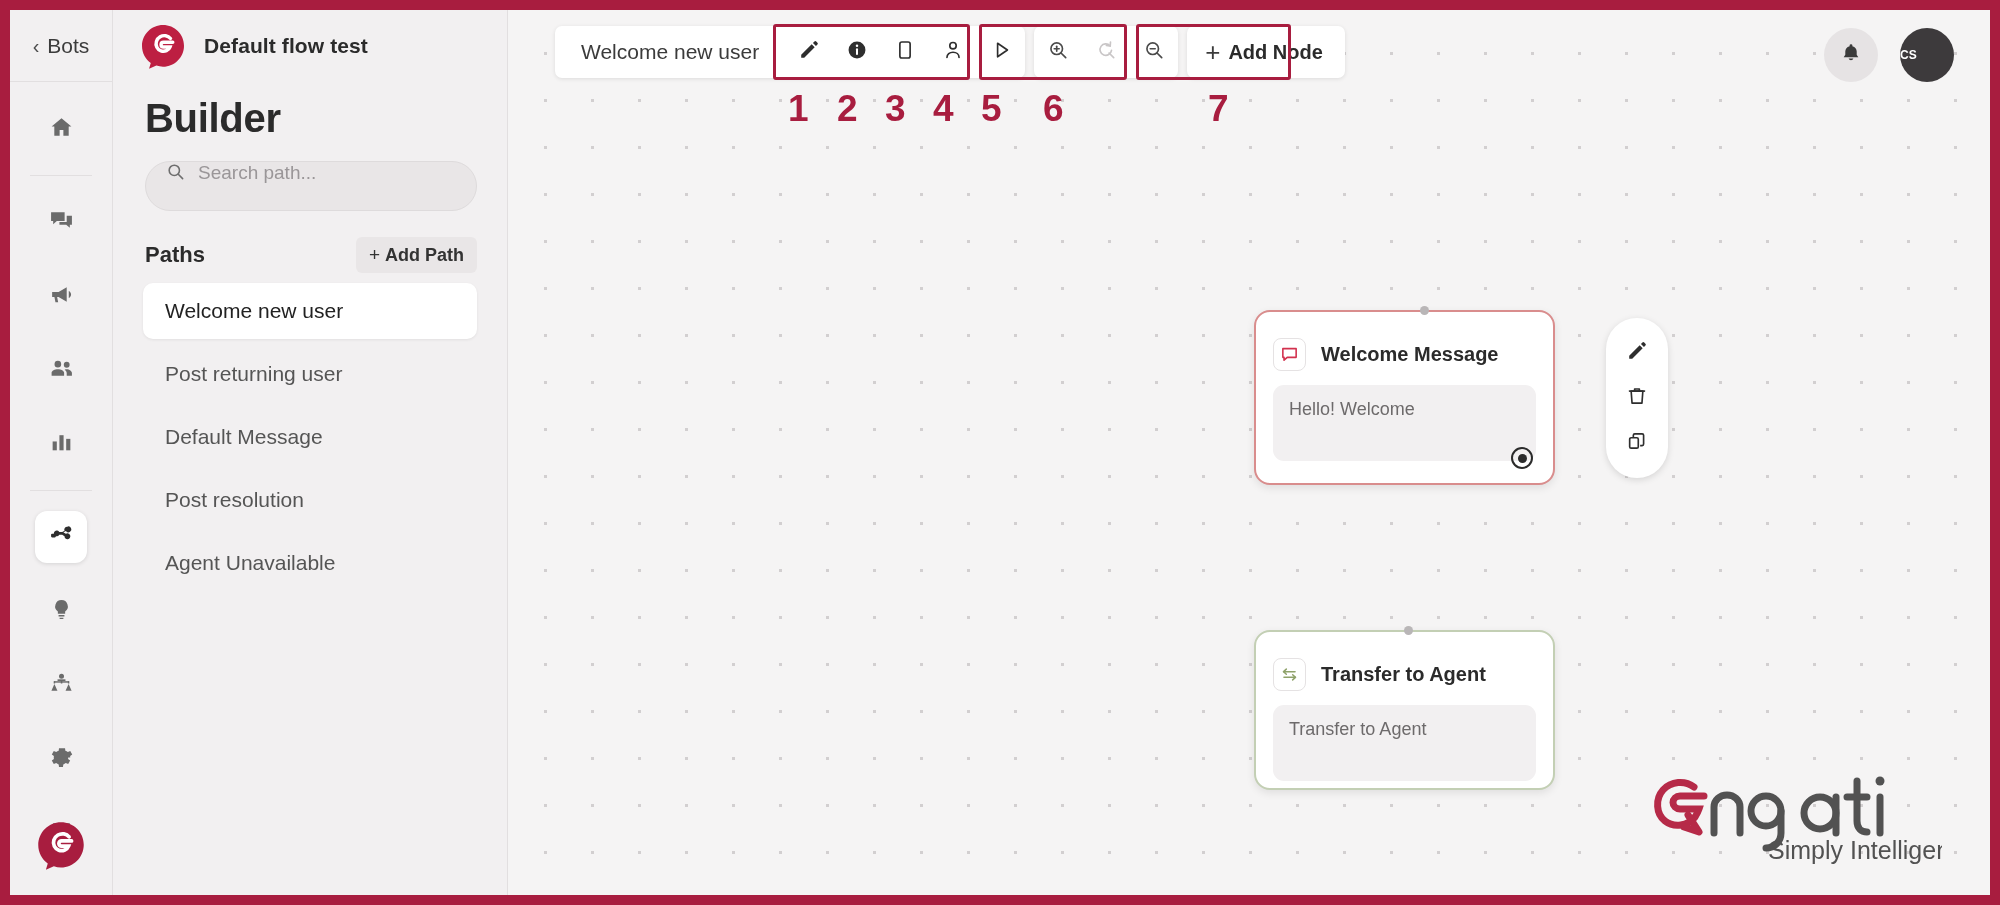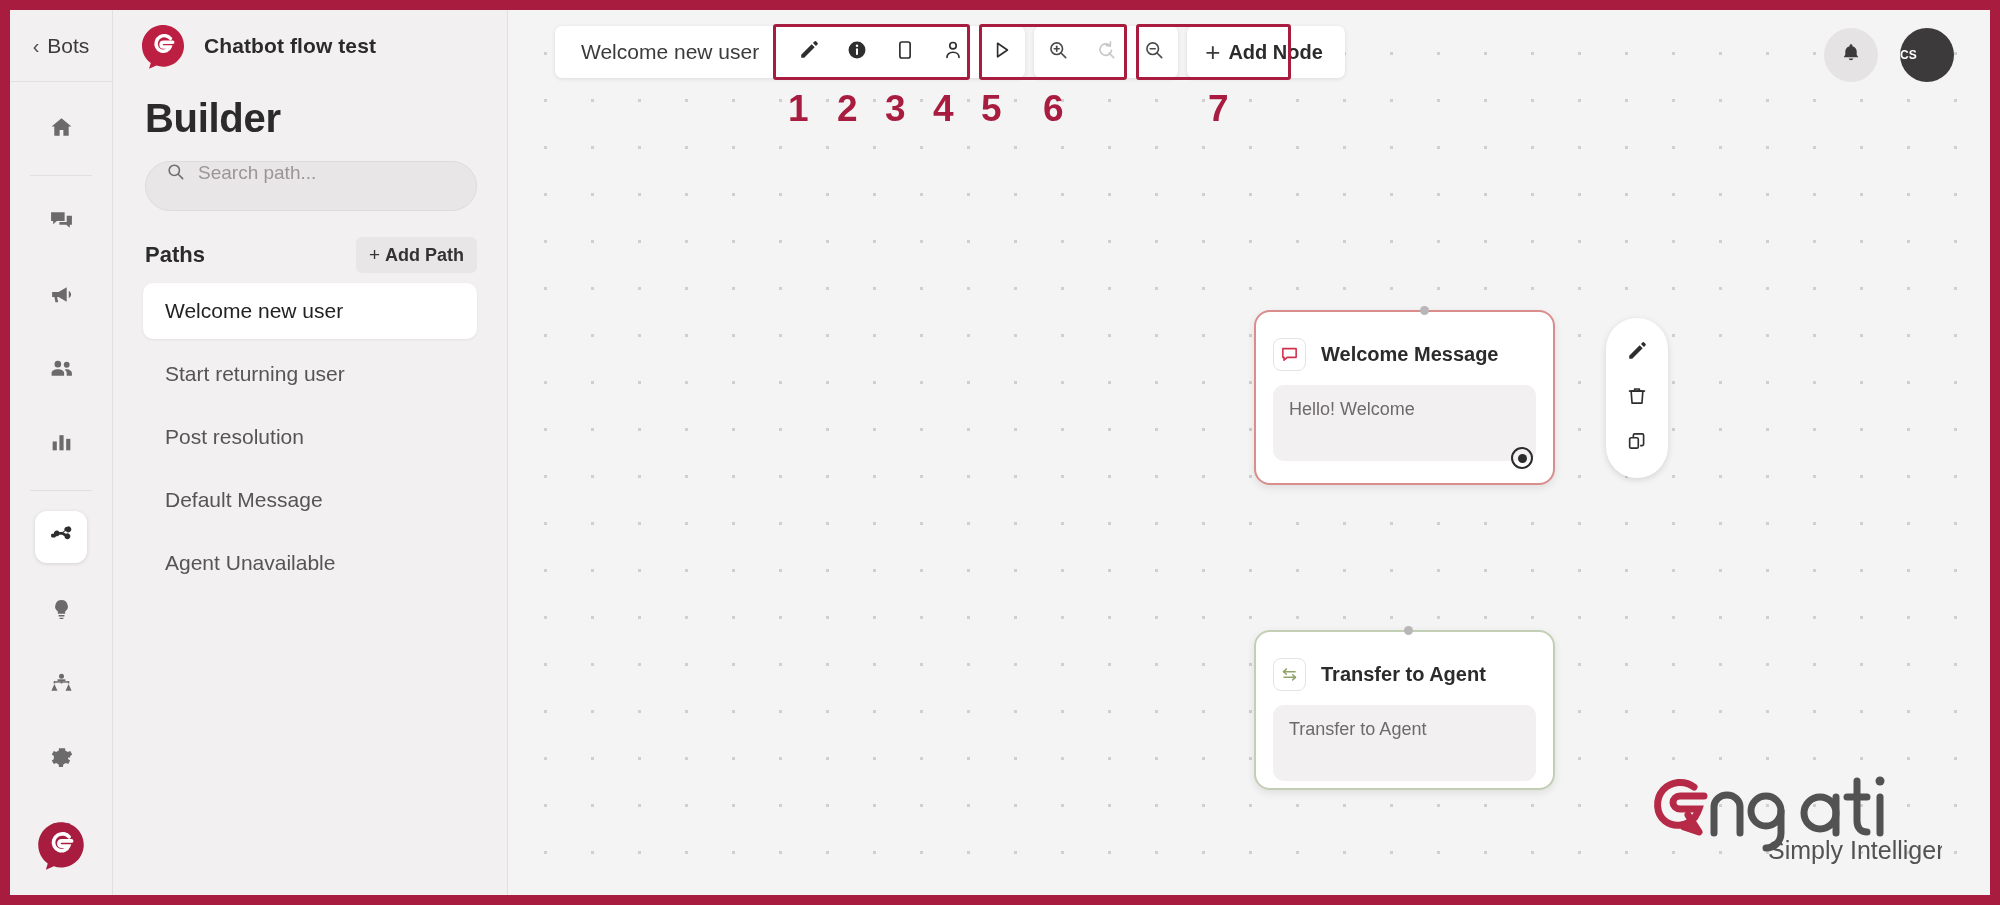--- a/index.html
+++ b/index.html
@@ -259,21 +259,21 @@
   </div>
 
   <div class="panel">
     <div class="panel-head">
       <span class="brand-mark">
         <svg viewBox="0 0 64 64" width="48" height="48">
           <path d="M32 4C16.5 4 4 16.5 4 32c0 9.4 4.6 17.7 11.7 22.8l-2.3 7.6 9.8-4.3c2.8 1 5.8 1.5 8.8 1.5 15.5 0 28-12.5 28-28S47.5 4 32 4z" fill="#bd1f42"></path>
           <path d="M42 22c-3.2-4-9.2-5-13.8-2.3-5 2.9-6.8 9-4.4 13.9 2.3 4.7 8 6.7 12.8 4.6 2.2-1 3.9-2.7 4.7-4.8h-8.6c-2 0-3.3-1.5-3.3-3.2 0-1.8 1.4-3.2 3.3-3.2H45" fill="none" stroke="#fff" stroke-width="4.6" stroke-linecap="round"></path>
         </svg>
       </span>
-      <span class="brand-title">Chatbot flow test</span>
+      <span class="brand-title">Default flow test</span>
     </div>
 
     <div class="panel-h1">Builder</div>
 
     <div class="searchbox">
       <span>
         <svg viewBox="0 0 24 24">
             <circle cx="10.5" cy="10.5" r="6.5"></circle>
             <line x1="15.5" y1="15.5" x2="21" y2="21" stroke-linecap="round"></line>
           </svg>
@@ -287,27 +287,27 @@
         <span class="plus">+</span>
         <span>Add Path</span>
       </span>
     </div>
 
     <div>
       <div class="path-item selected">
         <span>Welcome new user</span>
       </div>
       <div class="path-item">
-        <span>Start returning user</span>
+        <span>Post returning user</span>
+      </div>
+      <div class="path-item">
+        <span>Default Message</span>
       </div>
       <div class="path-item">
         <span>Post resolution</span>
-      </div>
-      <div class="path-item">
-        <span>Default Message</span>
       </div>
       <div class="path-item">
         <span>Agent Unavailable</span>
       </div>
     </div>
   </div>
 
   <div class="canvas">
 
     <svg class="edges">

